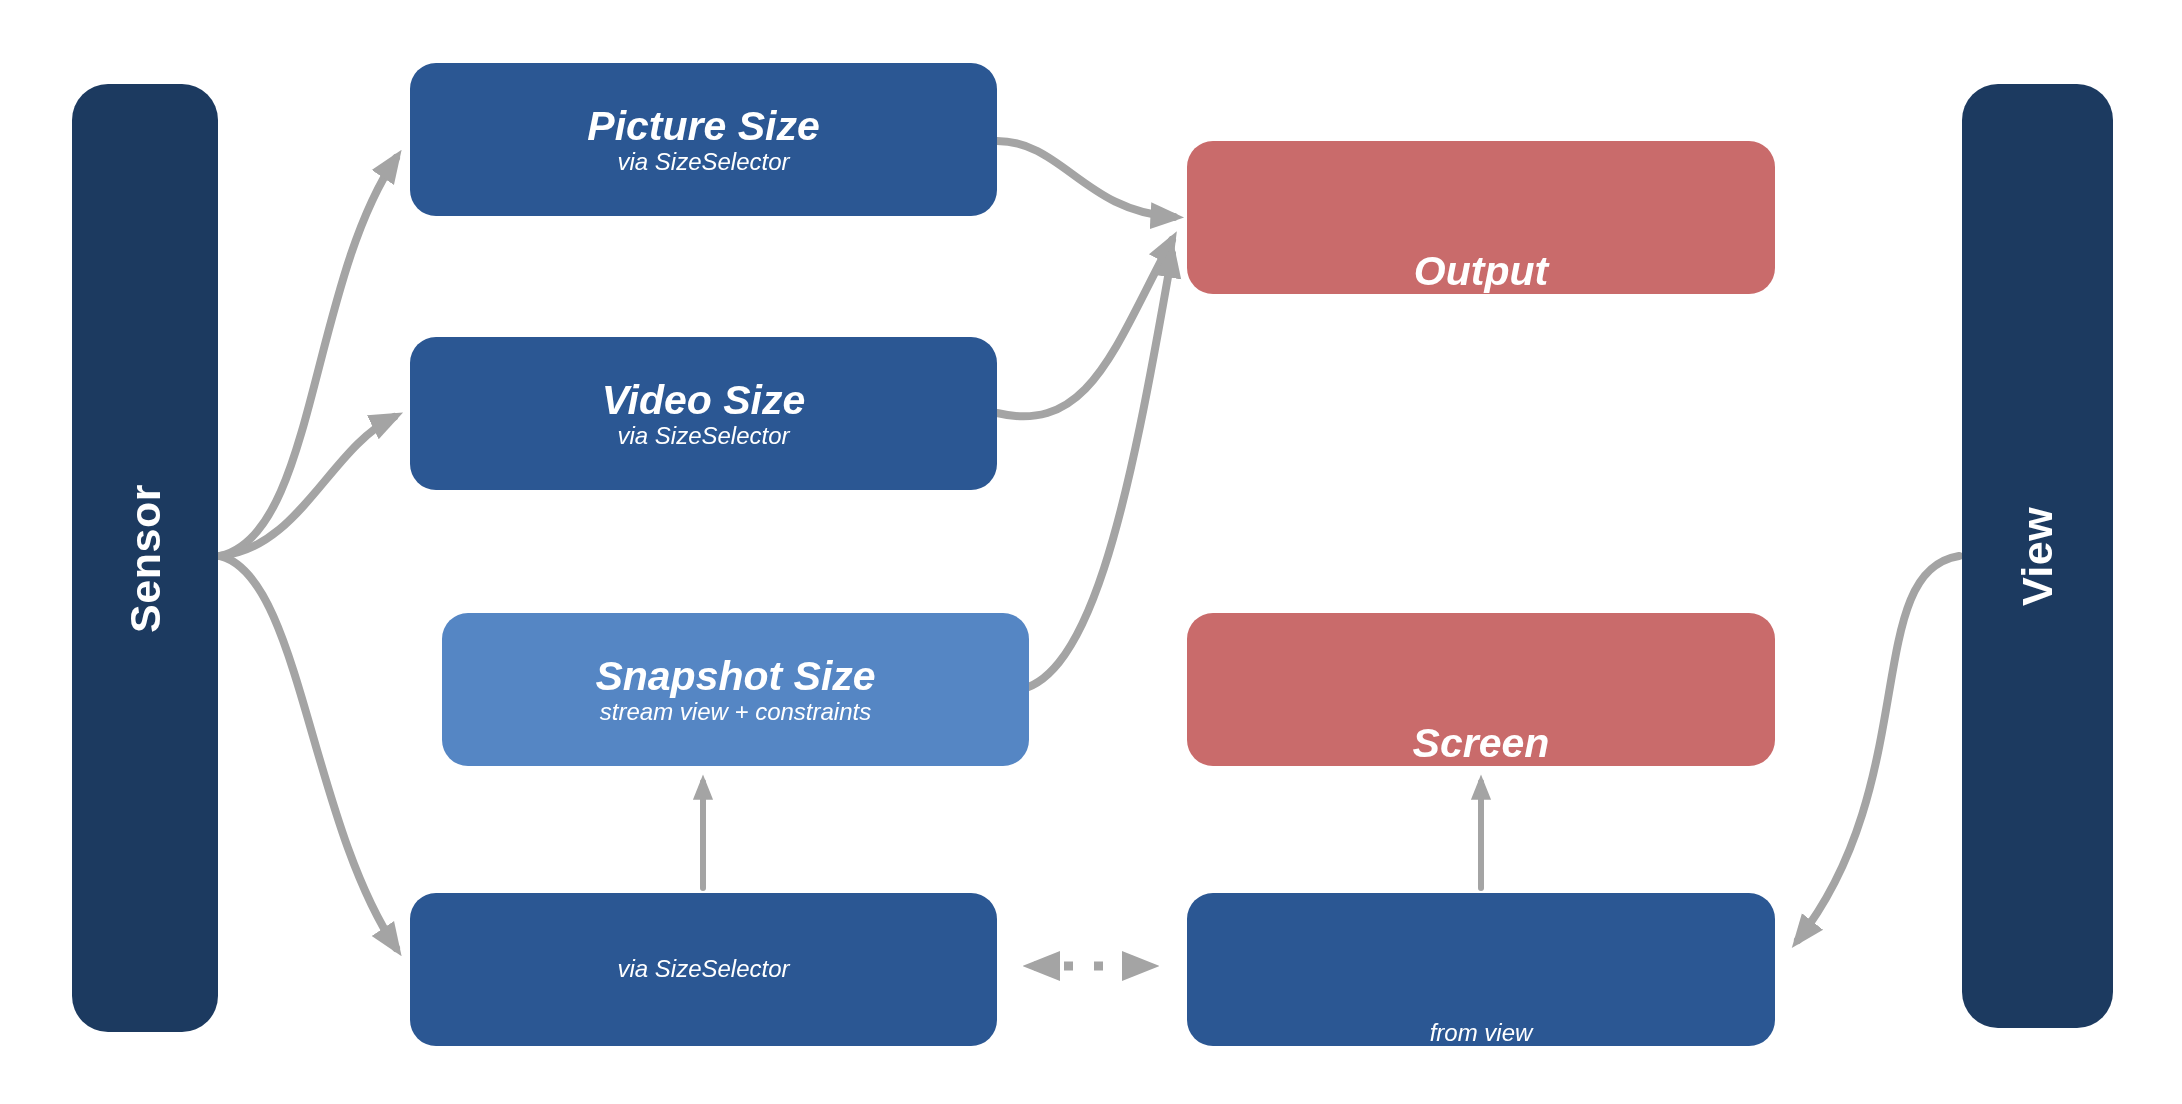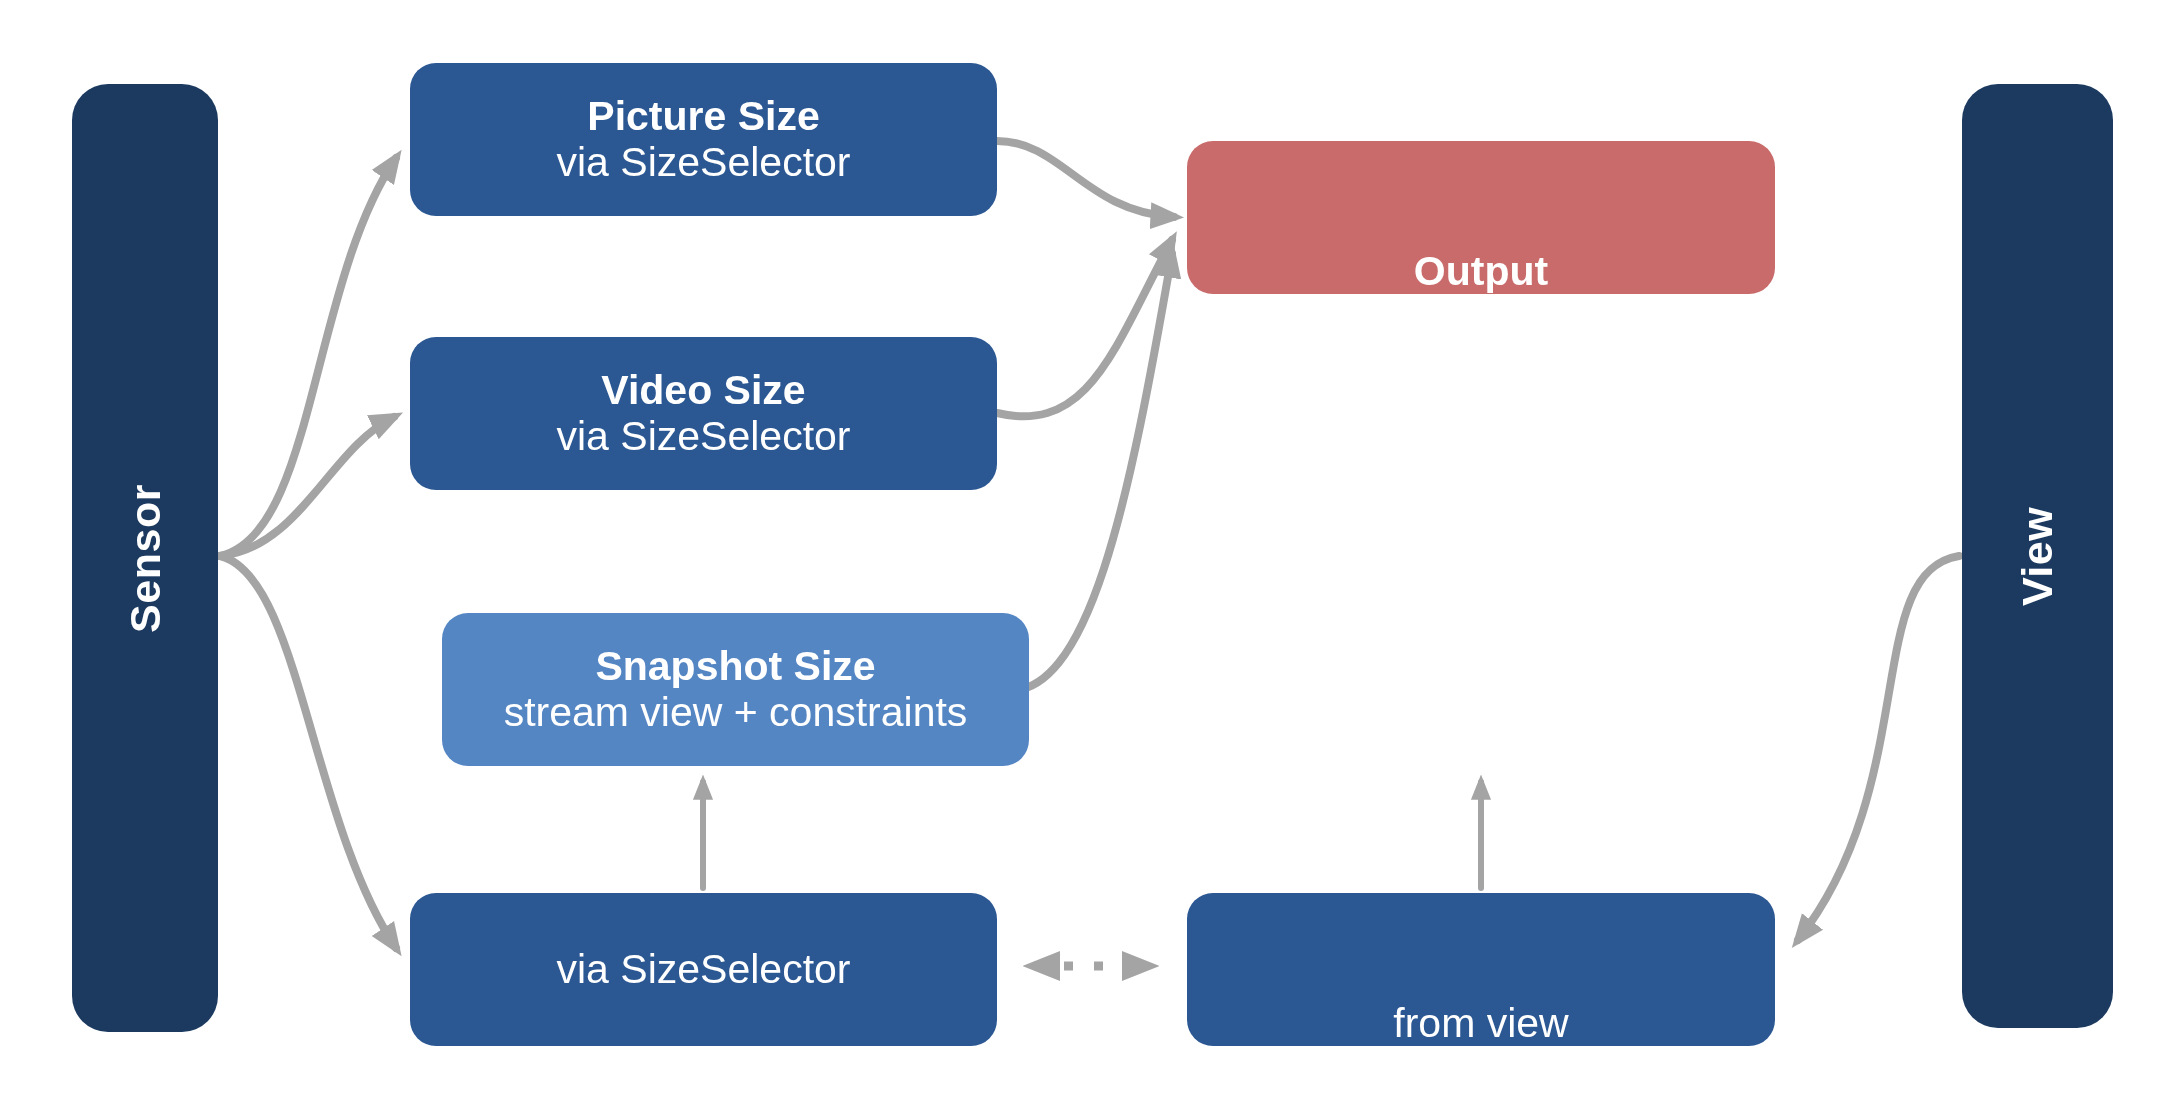--- a/index.html
+++ b/index.html
@@ -42,28 +42,29 @@
   .bar-left{left:72px;top:84px;}
   .bar-right{left:1962px;top:84px;width:151px;height:944px;}
 
   .node{
     position:absolute;
     height:153px;
     border-radius:26px;
     display:flex;flex-direction:column;align-items:center;justify-content:center;
     color:var(--text);
     text-align:center;
+    font-style:italic;
   }
   .col-left{left:410px;width:587px;}
   .col-right{left:1187px;width:588px;justify-content:flex-end;}
   .blue{background:var(--node-blue);}
   .light-blue{background:var(--node-light-blue);margin-left:32px;}
   .red{background:var(--node-red);}
   .node-title{font-size:41px;font-weight:700;line-height:1.1;}
-  .node-sub{font-size:41px;font-weight:400;line-height:1.1;}
+  .node-sub{font-size:24px;font-weight:400;line-height:1.1;}
 </style>
 </head>
 <body>
 
 <div class="canvas">
 
   <svg class="edges" viewBox="0 0 2182 1104" xmlns="http://www.w3.org/2000/svg">
     <defs>
       <marker id="ah" viewBox="0 0 10 10" refX="7" refY="5" markerWidth="4.2" markerHeight="4.2" orient="auto-start-reverse" markerUnits="strokeWidth">
         <path class="ah" d="M0,1 L10,5 L0,9 Z"></path>
@@ -106,20 +107,23 @@
   </div>
 
   <div class="node col-left blue" style="top:893px">
     <div class="node-sub">via SizeSelector</div>
   </div>
 
   <div class="node col-right red" style="top:141px">
     <div class="node-title">Output</div>
   </div>
 
+  <div class="node col-right red" style="top:613px">
+    <div class="node-title">Screen</div>
+  </div>
 
   <div class="node col-right blue" style="top:893px">
     <div class="node-sub">from view</div>
   </div>
 
   <div class="bar bar-right">
     <span class="bar-label">View</span>
   </div>
 
 </div>

